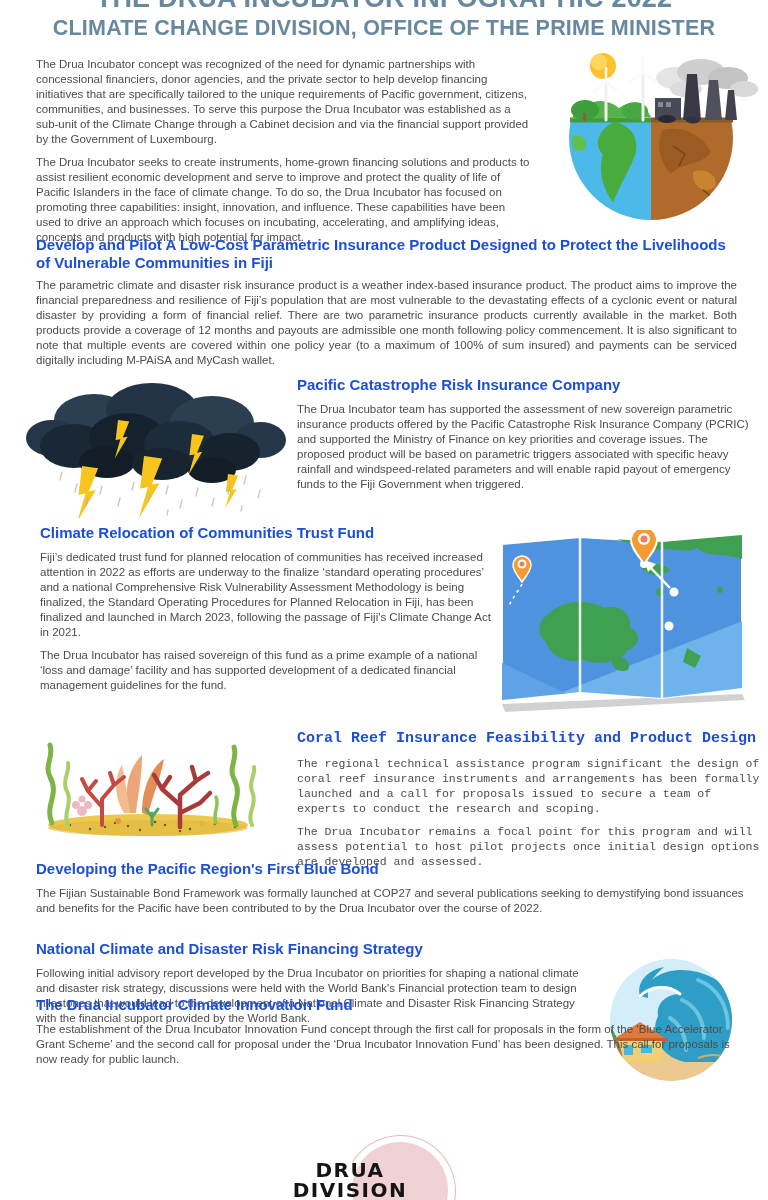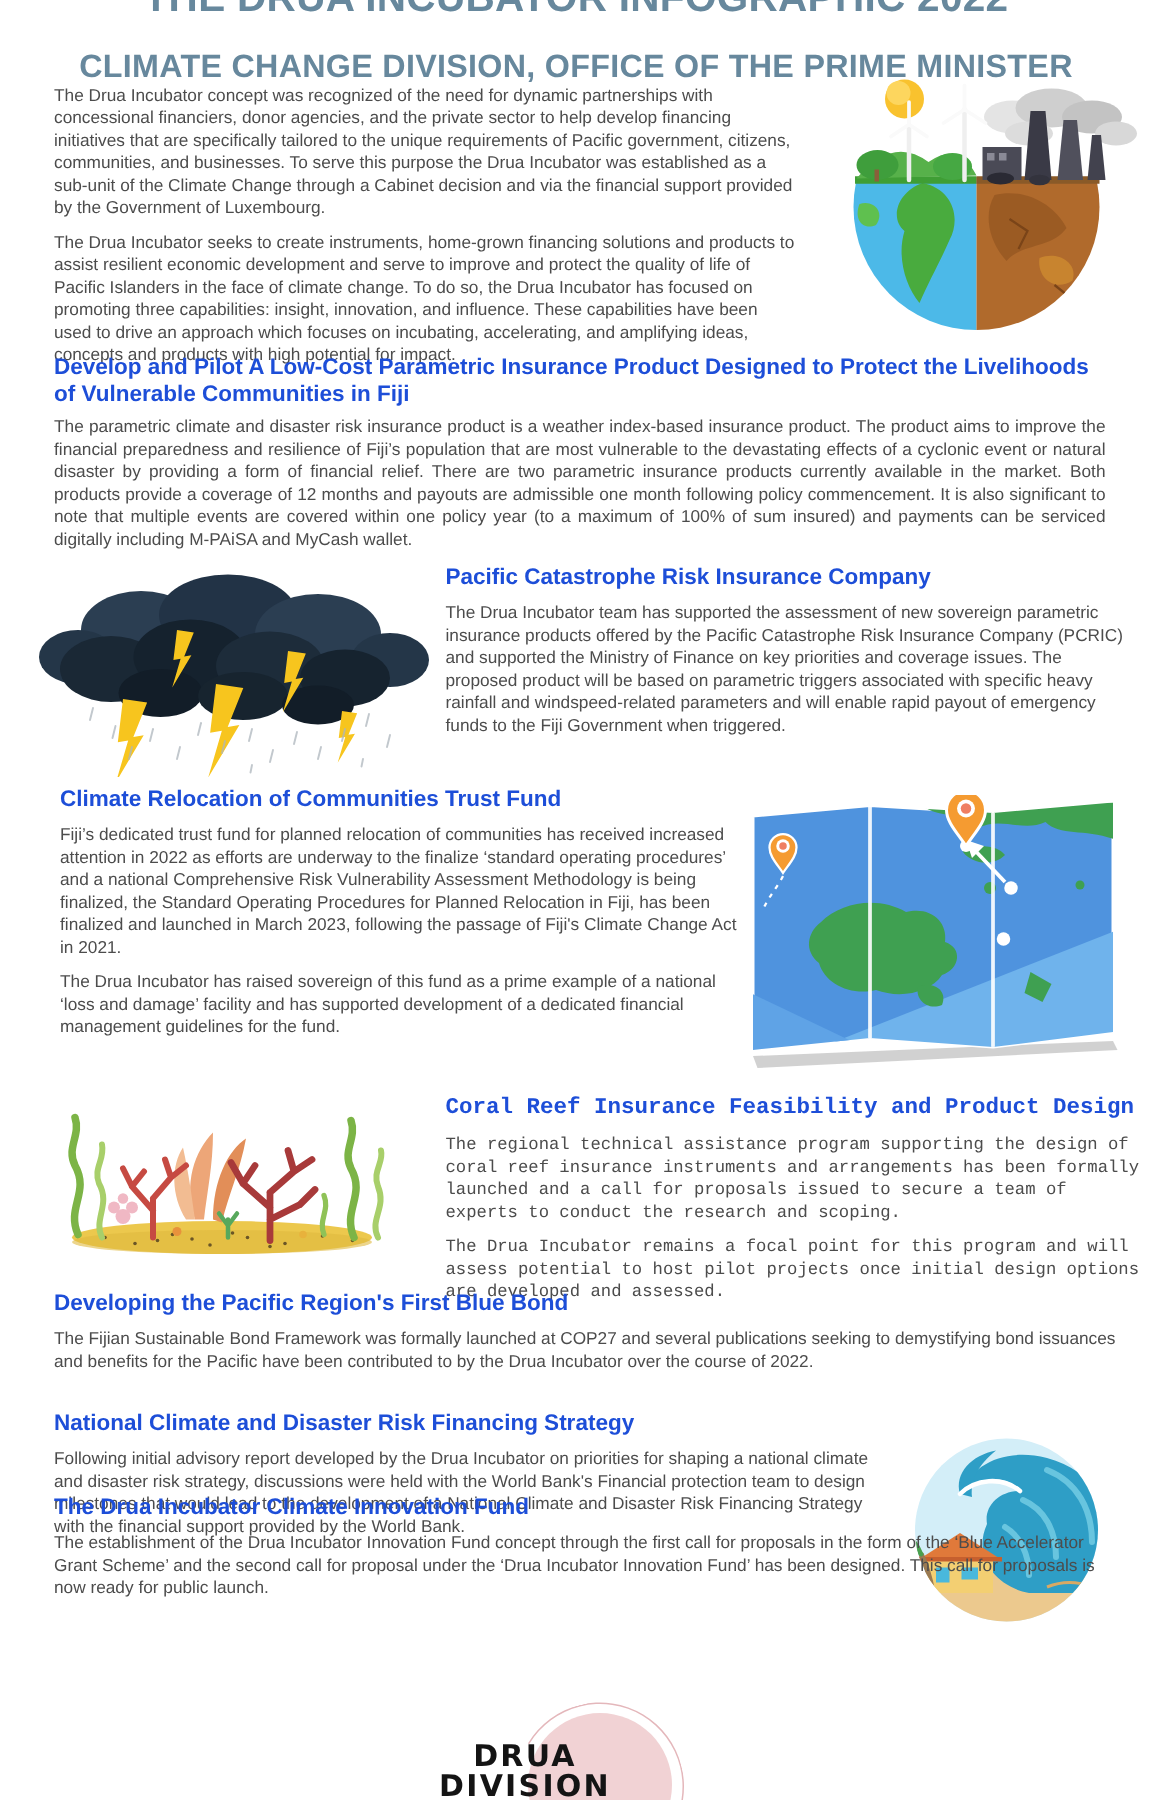--- a/index.html
+++ b/index.html
@@ -1,21 +1,21 @@
 <!DOCTYPE html>
 <html><head>
 <meta charset="utf-8">
 <style>
   html,body{margin:0;padding:0;background:#fff;}
   #page{position:relative;width:768px;height:1200px;background:#ffffff;overflow:hidden;
         font-family:"Liberation Sans",sans-serif;color:#4c4c4c;}
   
   .doc-header{position:absolute;left:0;top:-17px;width:768px;text-align:center;color:#67889d;}
   .doc-header h1{margin:0;font-size:27px;line-height:31px;font-weight:800;letter-spacing:.2px;}
-  .doc-header h2{margin:16px;font-size:21.5px;line-height:29px;font-weight:700;letter-spacing:.2px;}
+  .doc-header h2{margin:0;font-size:21.5px;line-height:29px;font-weight:700;letter-spacing:.2px;}
   
   .sec{position:absolute;font-size:11.5px;line-height:15px;color:#4c4c4c;}
   .sec h3{margin:0 0 8px 0;color:#1d4ed8;font-size:15px;line-height:17.5px;font-weight:700;}
   .sec p{margin:0 0 8px 0;}
   .just{text-align:justify;}
   
   .intro{left:36px;top:57px;width:497px;}
   .illus{position:absolute;}
   .earth-illus{left:543px;top:50px;width:220px;height:175px;}
   .sec-parametric{left:36px;top:236px;width:701px;}
@@ -250,21 +250,21 @@
       <g stroke="#57a85c" stroke-width="3" fill="none" stroke-linecap="round">
         <path d="M122,92 L122,80 M122,84 L116,76 M122,84 L128,76"></path>
       </g>
       <circle cx="88" cy="88" r="3" fill="#e8923c"></circle>
       <circle cx="172" cy="90" r="2.5" fill="#e8b23c"></circle>
     </svg>
   </div>
 
   <section class="sec sec-coral">
     <h3>Coral Reef Insurance Feasibility and Product Design</h3>
-    <p>The regional technical assistance program supporting the design of coral reef insurance instruments and arrangements has been formally launched and a call for proposals issued to secure a team of experts to conduct the research and scoping.</p>
+    <p>The regional technical assistance program significant the design of coral reef insurance instruments and arrangements has been formally launched and a call for proposals issued to secure a team of experts to conduct the research and scoping.</p>
     <p>The Drua Incubator remains a focal point for this program and will assess potential to host pilot projects once initial design options are developed and assessed.</p>
   </section>
 
   <section class="sec sec-bluebond">
     <h3>Developing the Pacific Region's First Blue Bond</h3>
     <p>The Fijian Sustainable Bond Framework was formally launched at COP27 and several publications seeking to demystifying bond issuances and benefits for the Pacific have been contributed to by the Drua Incubator over the course of 2022.</p>
   </section>
 
   <section class="sec sec-strategy">
     <h3>National Climate and Disaster Risk Financing Strategy</h3>

